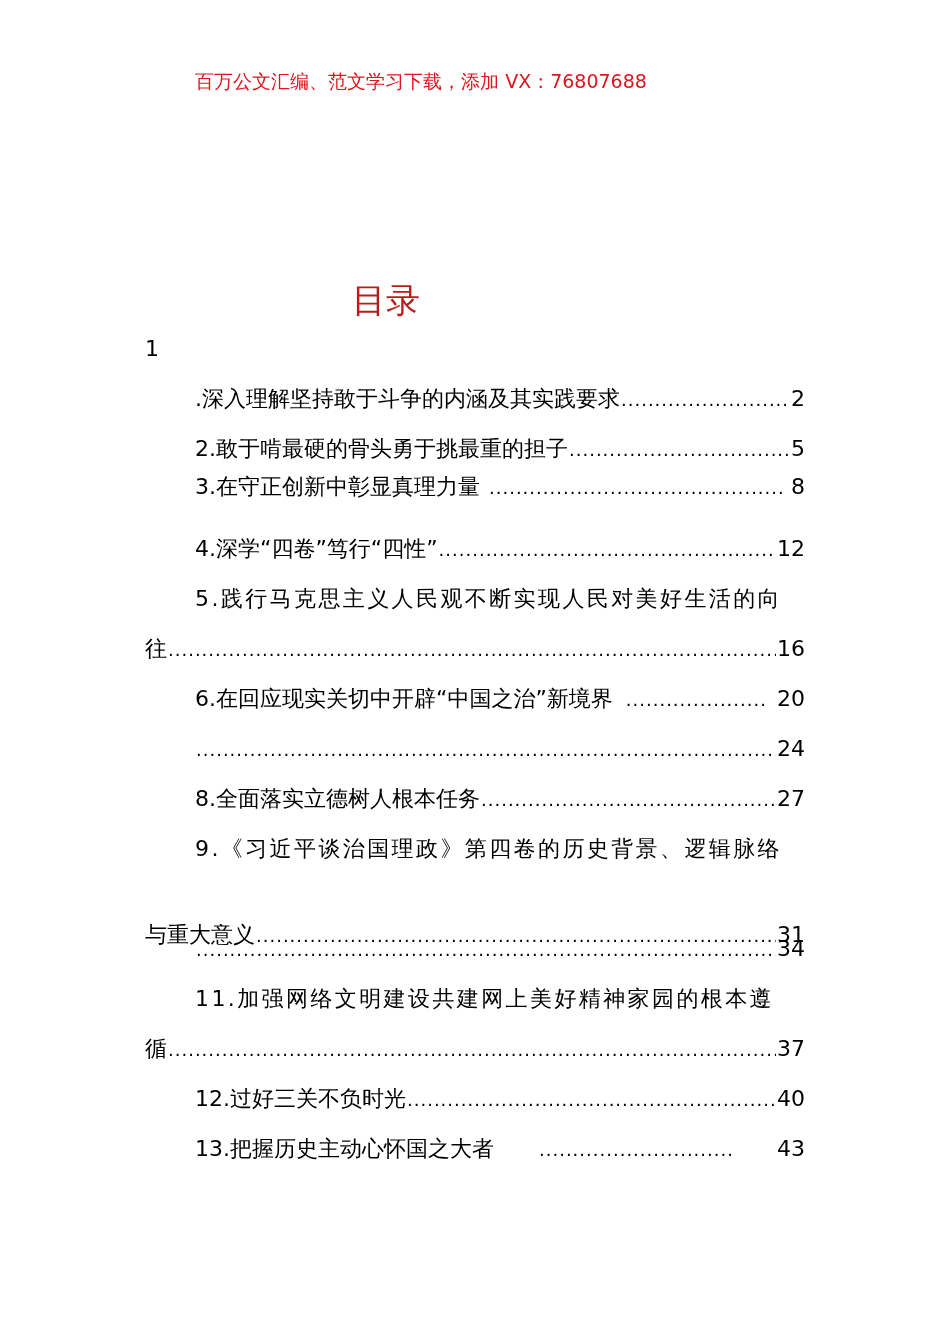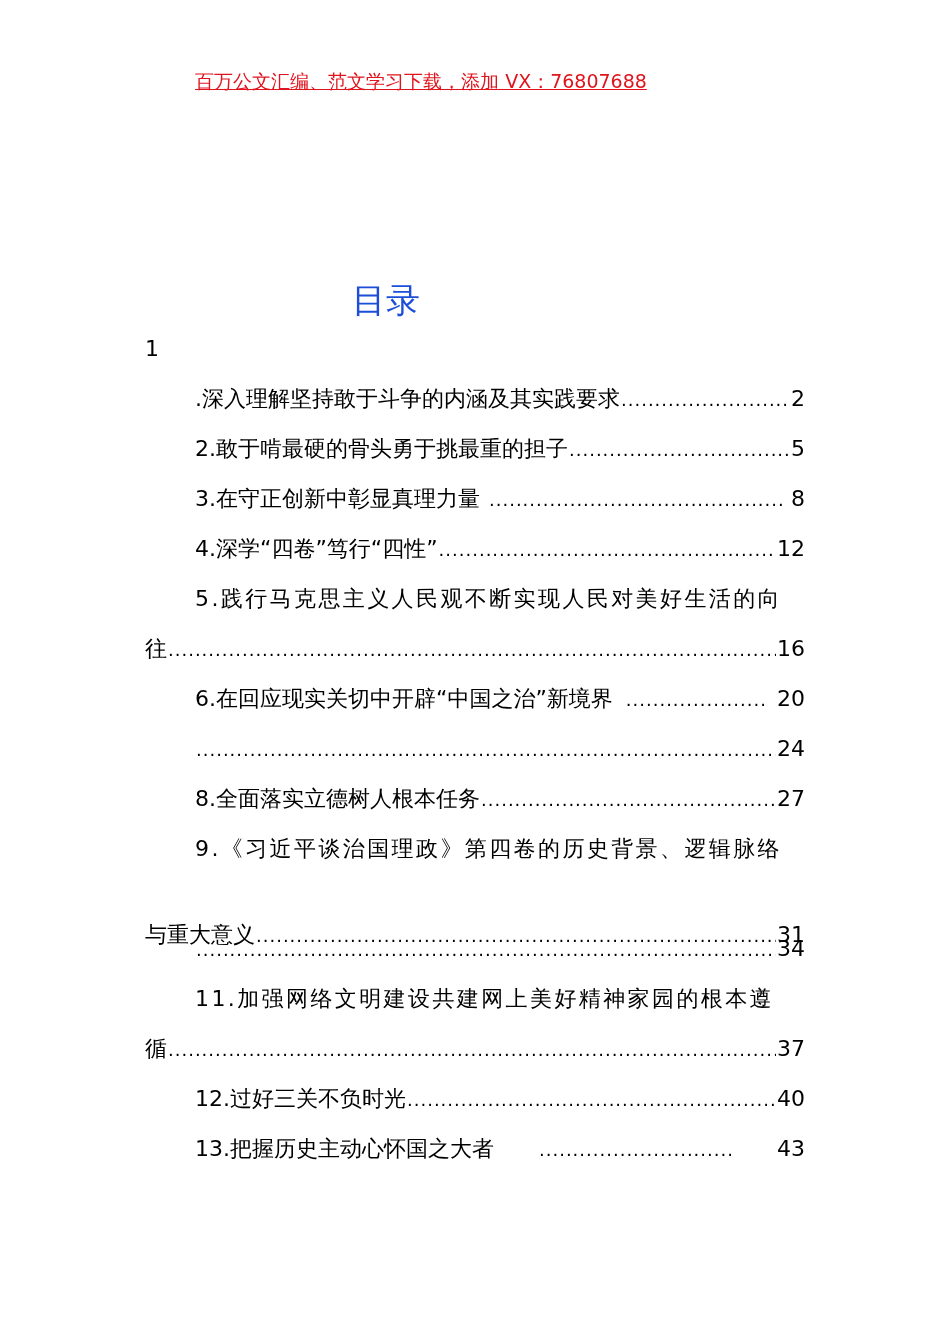--- a/index.html
+++ b/index.html
@@ -3,25 +3,25 @@
 <meta charset="utf-8">
 <style>
   html, body { margin: 0; padding: 0; background: #ffffff; }
   body {
     width: 950px; height: 1344px; position: relative; overflow: hidden;
     font-family: "DejaVu Sans", "Liberation Sans", sans-serif;
     color: #000;
   }
   .header {
     position: absolute; top: 68px; left: 0; width: 842px;
-    text-align: center; font-size: 19px; color: #e0141e; line-height: 26px; text-decoration: underline;
+    text-align: center; font-size: 19px; color: #e0141e; line-height: 26px;
   }
   .title {
     position: absolute; top: 278px; left: 0; width: 772px;
-    text-align: center; font-size: 34px; line-height: 44px; color: #1d4ed8;
+    text-align: center; font-size: 34px; line-height: 44px; color: #b91c1c;
   }
   .toc { position: absolute; left: 145px; top: 330px; width: 660px; }
   .line {
     position: absolute; left: 0; width: 660px; height: 38px;
     font-size: 22px; line-height: 38px; display: flex; align-items: baseline;
     white-space: nowrap;
   }
   .line.indent { padding-left: 50px; box-sizing: border-box; }
   .line .txt { flex: 0 0 auto; }
   .line .dots {
@@ -50,21 +50,21 @@
     <span class="dots"></span>
     <span class="pg">2</span>
   </div>
 
   <div class="line indent" style="top:100px;">
     <span class="txt">2.敢于啃最硬的骨头勇于挑最重的担子</span>
     <span class="dots"></span>
     <span class="pg">5</span>
   </div>
 
-  <div class="line indent" style="top:150px;gap:8px;">
+  <div class="line indent" style="top:138px;gap:8px;">
     <span class="txt">3.在守正创新中彰显真理力量</span>
     <span class="dots"></span>
     <span class="pg">8</span>
   </div>
 
   <div class="line indent" style="top:200px;">
     <span class="txt">4.深学“四卷”笃行“四性”</span>
     <span class="dots"></span>
     <span class="pg">12</span>
   </div>

